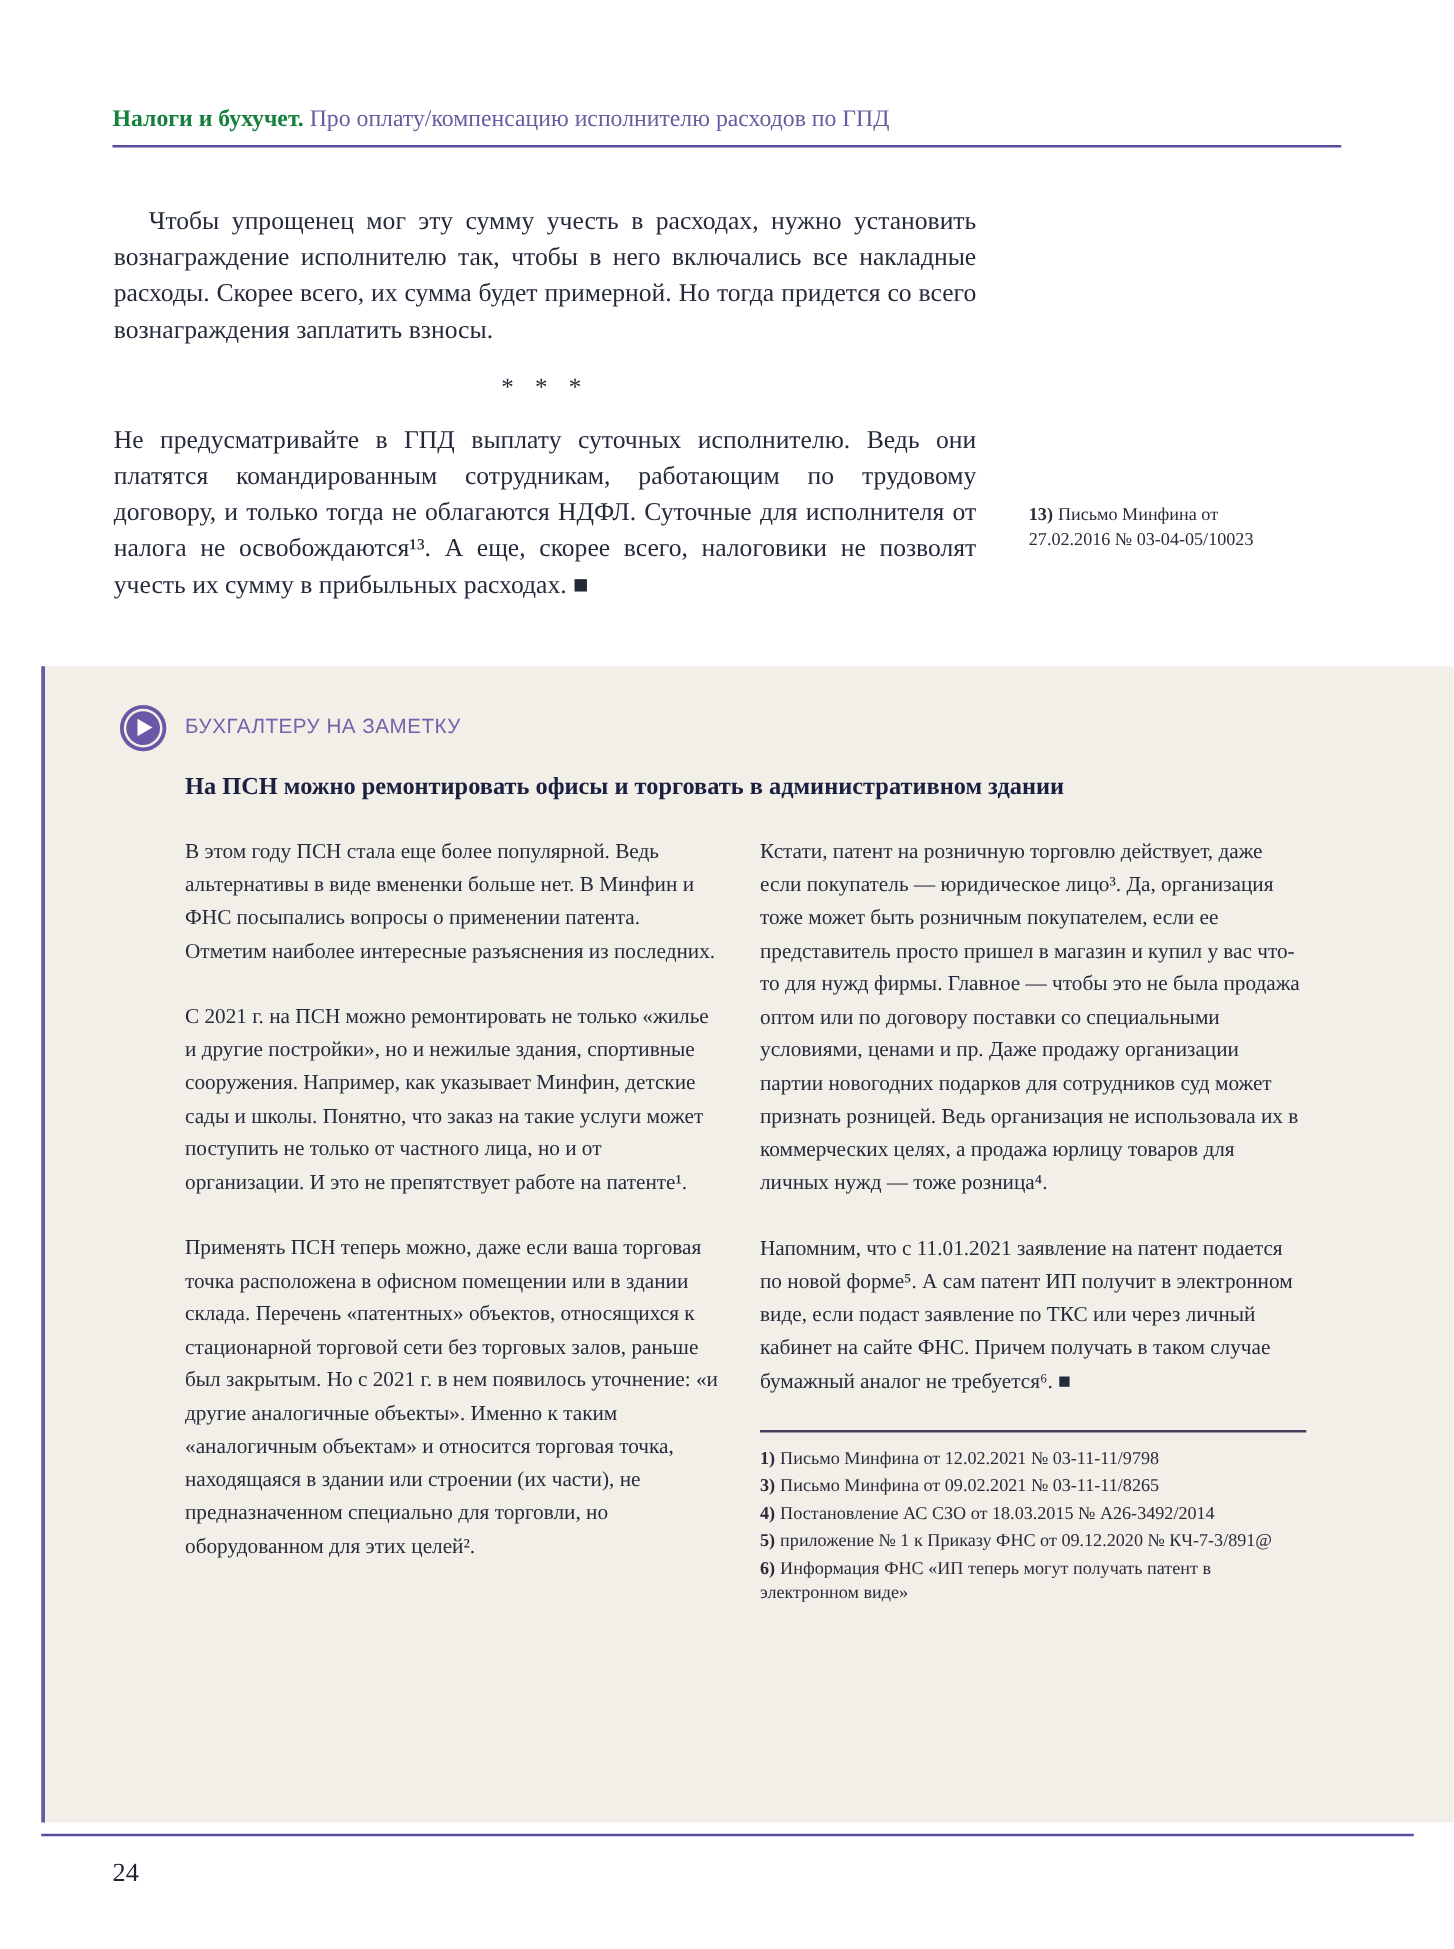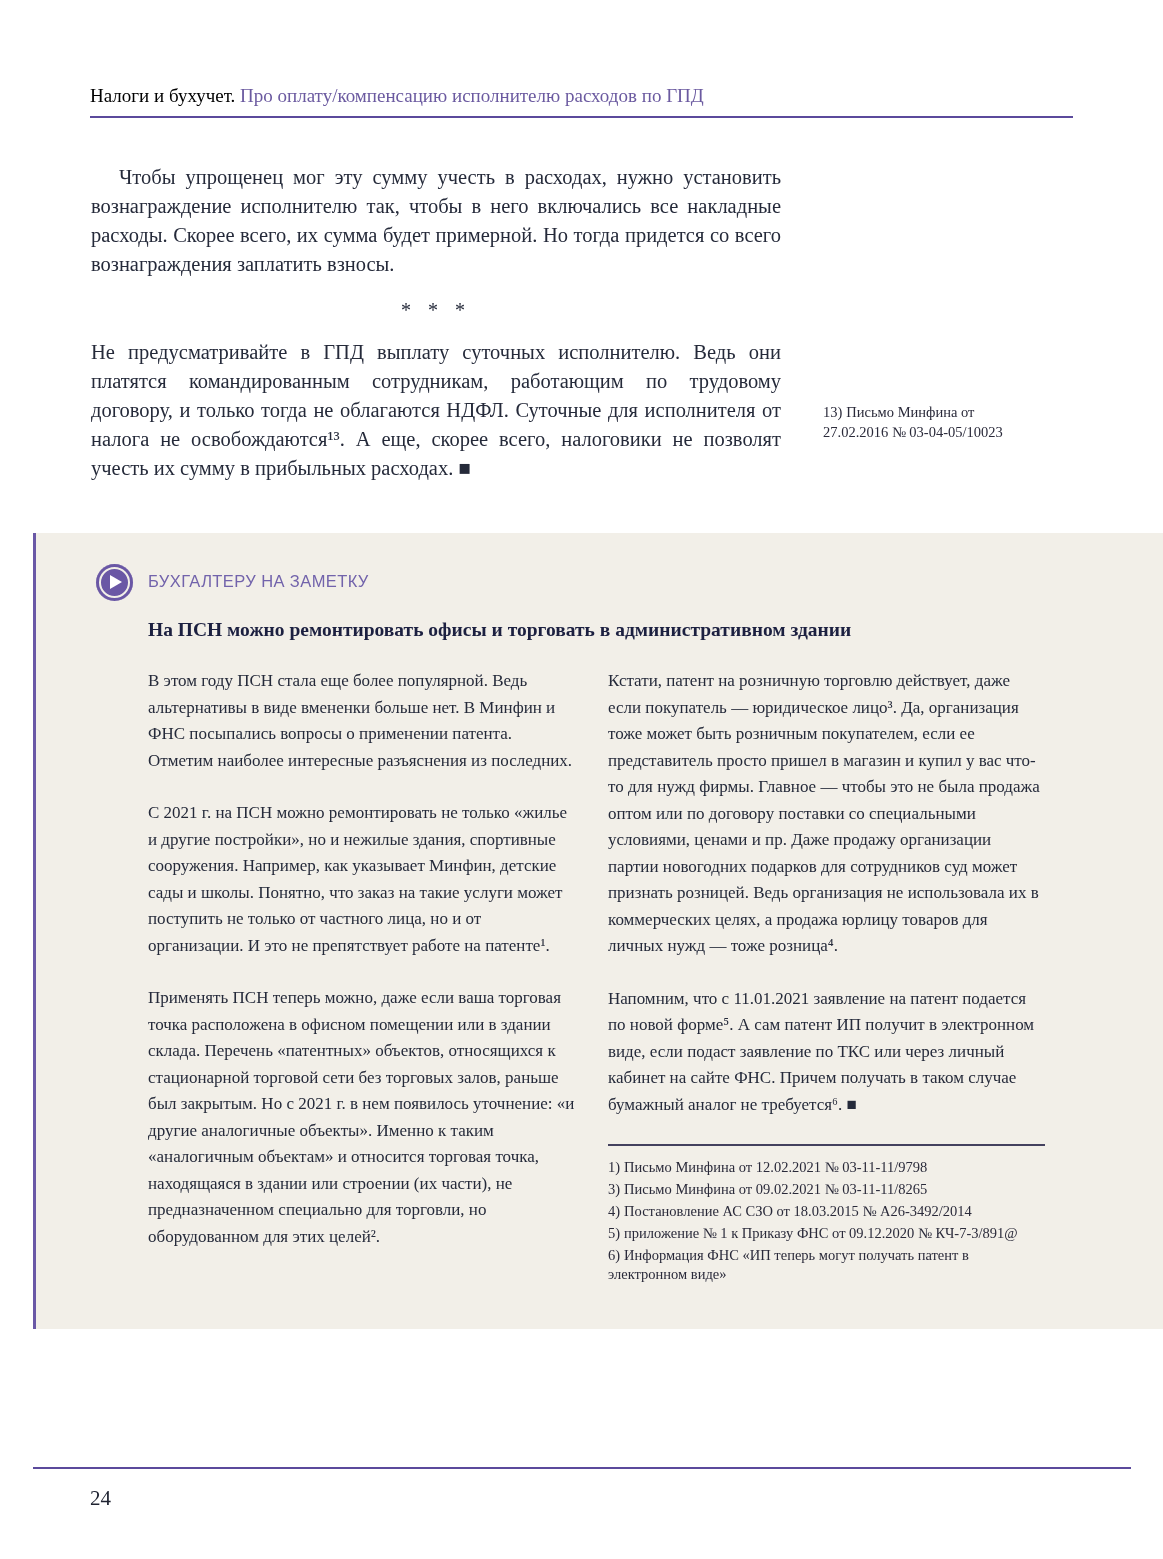--- a/index.html
+++ b/index.html
@@ -15,21 +15,21 @@
 
   
   .running-head {
     position: absolute;
     left: 90px;
     top: 84px;
     width: 990px;
     font-size: 19px;
     line-height: 24px;
   }
-  .rh-section { font-weight: normal; color: #000000; }
+  .rh-section { font-weight: bold; color: #15803d; }
   .rh-title { color: #6b5aa0; font-family: Liberation Serif, serif; }
   .accent-rule {
     position: absolute;
     left: 90px;
     top: 116px;
     width: 983px;
     height: 2px;
     background: #5b4a9c;
   }
 
@@ -56,29 +56,29 @@
   
   .sidenote {
     position: absolute;
     left: 823px;
     top: 403px;
     width: 218px;
     font-size: 14.5px;
     line-height: 19.5px;
     color: #2a2a3a;
   }
-  .fn-num { font-weight: normal; margin-right: 4px; }
+  .fn-num { font-weight: bold; margin-right: 4px; }
 
   
   .note-box {
     position: absolute;
     left: 33px;
     top: 533px;
     width: 1130px;
-    height: 796px;
+    height: 925px;
     background: #f2efe8;
     border-left: 3px solid #6a58a6;
     box-sizing: border-box;
     overflow: hidden;
   }
   .play-icon {
     position: absolute;
     left: 60px;
     top: 31px;
     width: 37px;

